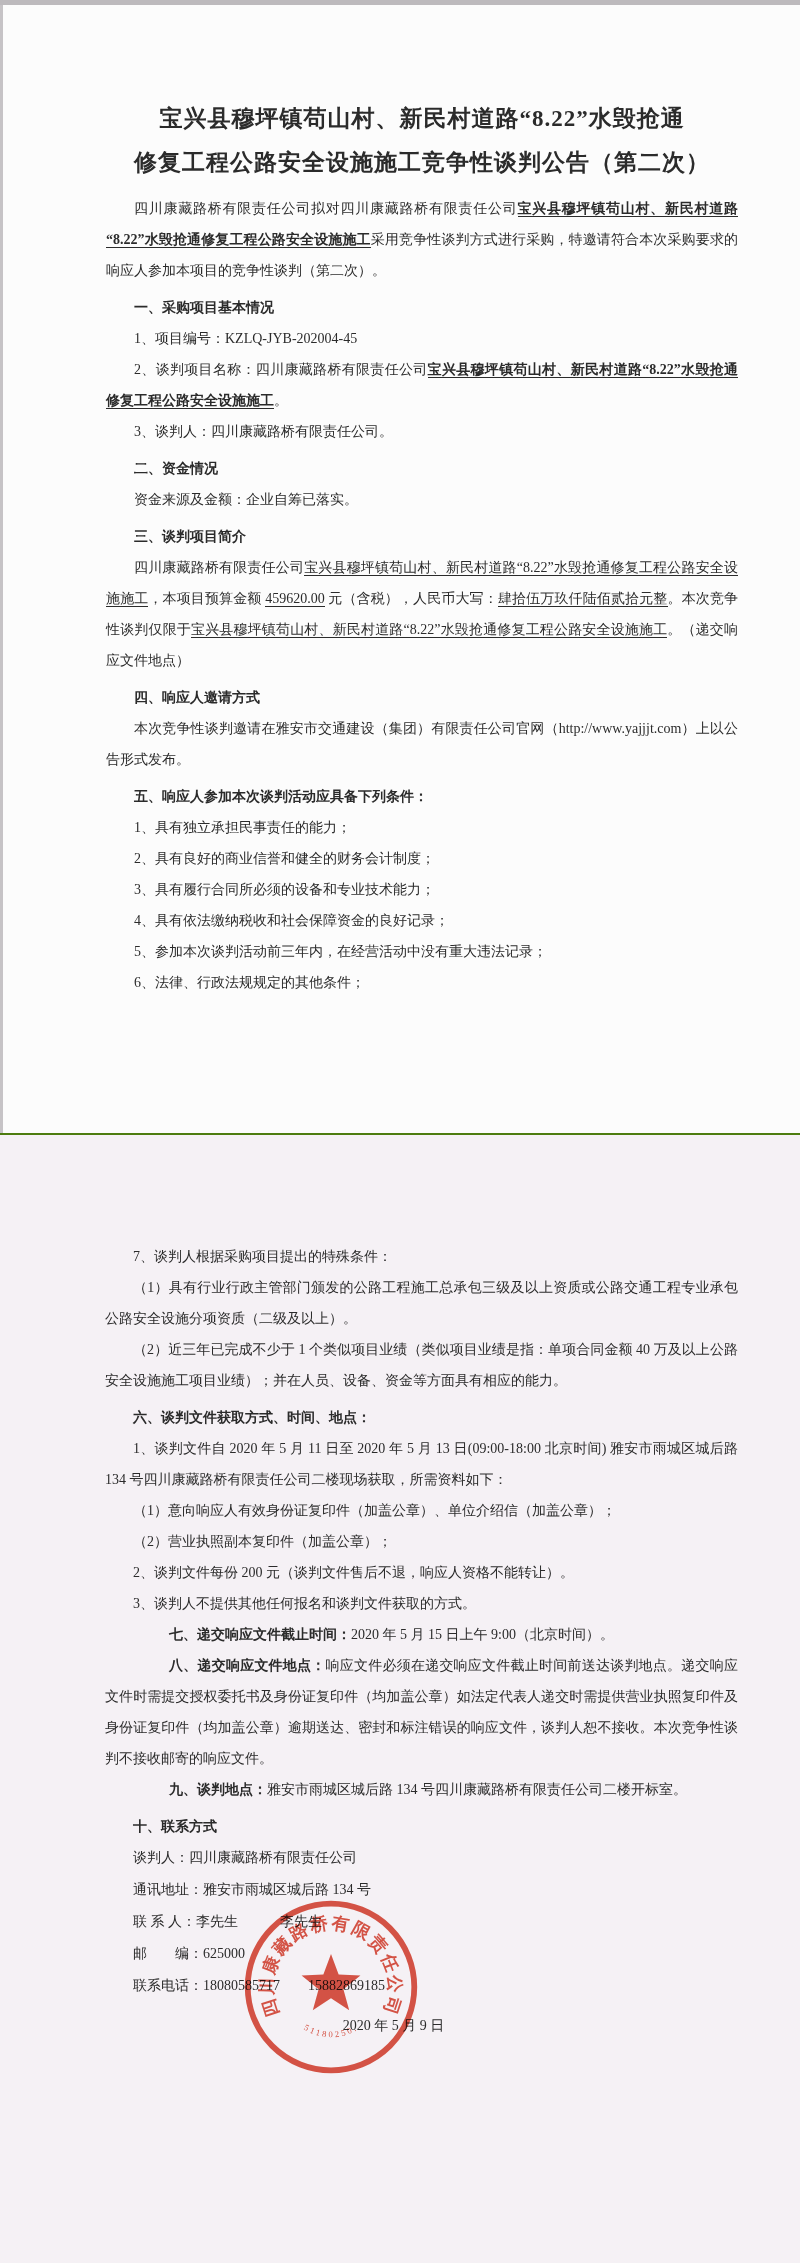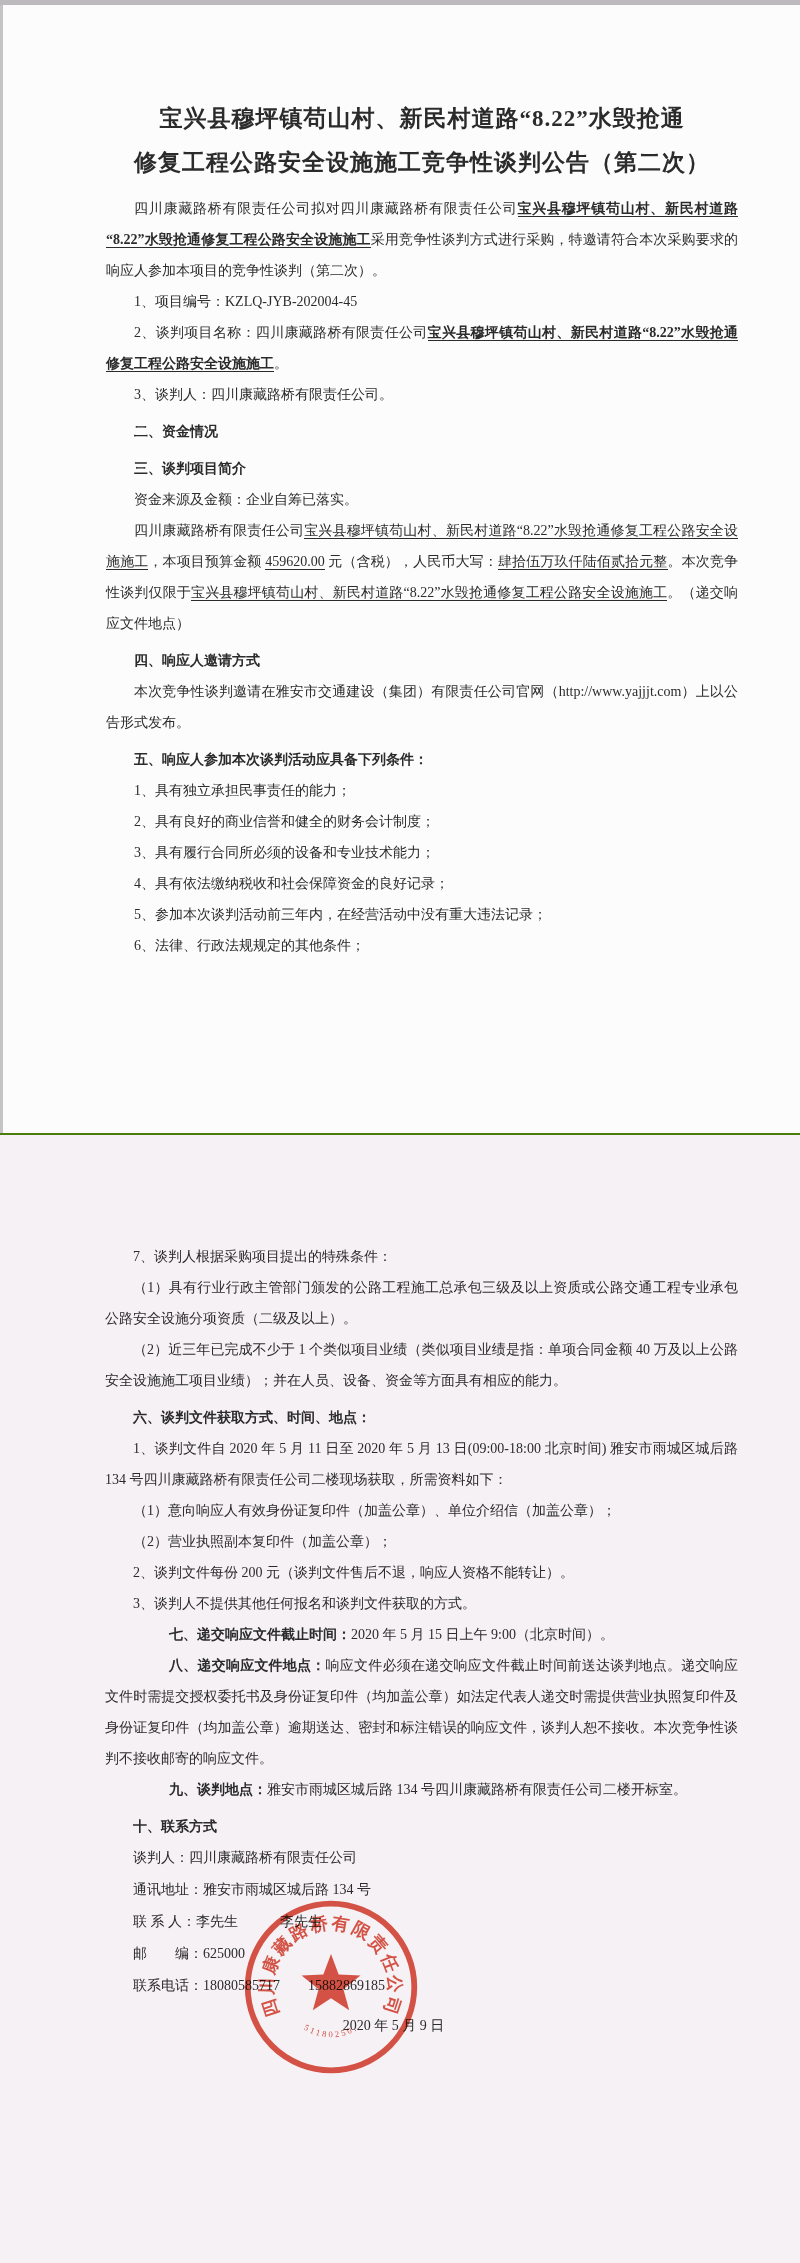--- a/index.html
+++ b/index.html
@@ -46,28 +46,29 @@
   <div class="top-edge"></div>
 
   <section class="page page1">
     <h1 class="title">
       <span class="tline">宝兴县穆坪镇苟山村、新民村道路“8.22”水毁抢通</span>
       <span class="tline">修复工程公路安全设施施工竞争性谈判公告（第二次）</span>
     </h1>
 
     <p class="indent"><span>四川康藏路桥有限责任公司拟对四川康藏路桥有限责任公司</span><span class="bu">宝兴县穆坪镇苟山村、新民村道路“8.22”水毁抢通修复工程公路安全设施施工</span><span>采用竞争性谈判方式进行采购，特邀请符合本次采购要求的响应人参加本项目的竞争性谈判（第二次）。</span></p>
 
+    <p class="indent heading">一、采购项目基本情况</p>
     <p class="indent">1、项目编号：KZLQ-JYB-202004-45</p>
     <p class="indent"><span>2、谈判项目名称：四川康藏路桥有限责任公司</span><span class="bu">宝兴县穆坪镇苟山村、新民村道路“8.22”水毁抢通修复工程公路安全设施施工</span><span>。</span></p>
     <p class="indent">3、谈判人：四川康藏路桥有限责任公司。</p>
 
     <p class="indent heading">二、资金情况</p>
+    <p class="indent">资金来源及金额：企业自筹已落实。</p>
+
     <p class="indent heading">三、谈判项目简介</p>
-
-    <p class="indent">资金来源及金额：企业自筹已落实。</p>
     <p class="indent"><span>四川康藏路桥有限责任公司</span><span class="u">宝兴县穆坪镇苟山村、新民村道路“8.22”水毁抢通修复工程公路安全设施施工</span><span>，本项目预算金额 </span><span class="u">459620.00</span><span> 元（含税），人民币大写：</span><span class="u">肆拾伍万玖仟陆佰贰拾元整</span><span>。本次竞争性谈判仅限于</span><span class="u">宝兴县穆坪镇苟山村、新民村道路“8.22”水毁抢通修复工程公路安全设施施工</span><span>。（递交响应文件地点）</span></p>
 
     <p class="indent heading">四、响应人邀请方式</p>
     <p class="indent">本次竞争性谈判邀请在雅安市交通建设（集团）有限责任公司官网（http://www.yajjjt.com）上以公告形式发布。</p>
 
     <p class="indent heading">五、响应人参加本次谈判活动应具备下列条件：</p>
     <p class="indent">1、具有独立承担民事责任的能力；</p>
     <p class="indent">2、具有良好的商业信誉和健全的财务会计制度；</p>
     <p class="indent">3、具有履行合同所必须的设备和专业技术能力；</p>
     <p class="indent">4、具有依法缴纳税收和社会保障资金的良好记录；</p>

